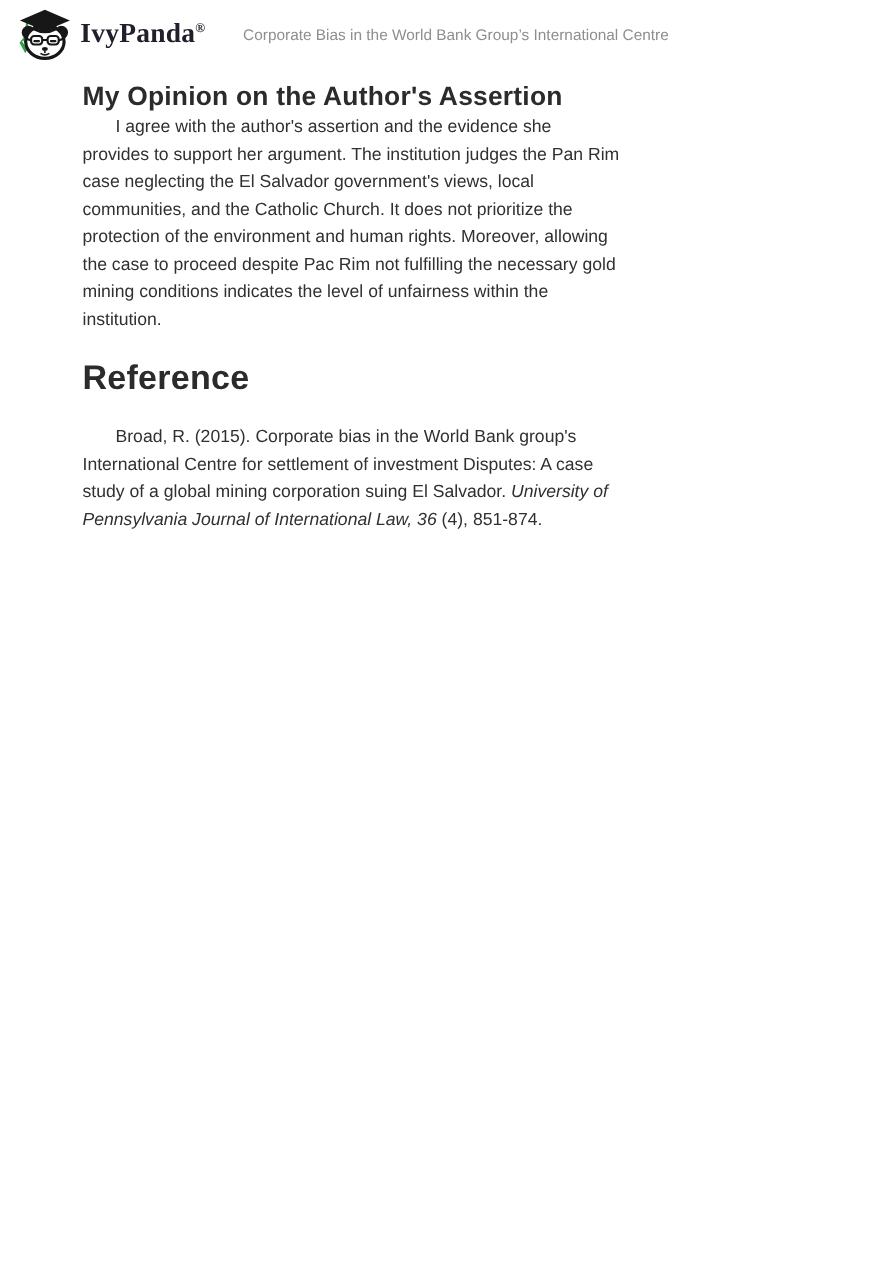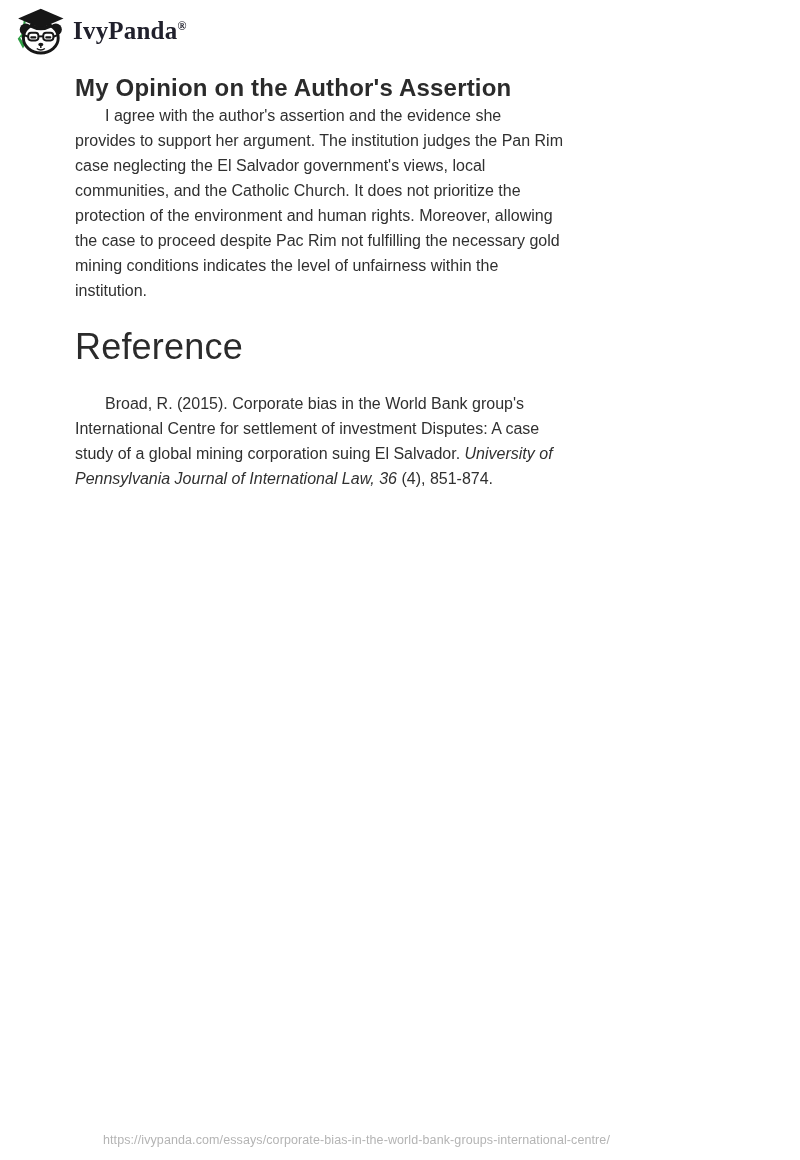--- a/index.html
+++ b/index.html
@@ -58,23 +58,23 @@
     letter-spacing: 0.2px;
     margin-top: 18px;
   }
   .body-para {
     font-size: 16px;
     line-height: 25px;
     color: #303030;
     text-indent: 30px;
   }
   .h2 {
-    font-size: 36px;
+    font-size: 31px;
     line-height: 1.2;
-    font-weight: 400;
+    font-weight: 700;
     color: #2b2b2b;
     letter-spacing: 0.2px;
     margin-top: 22px;
   }
   .ref-para {
     margin-top: 23px;
     font-size: 16px;
     line-height: 25px;
     color: #303030;
     text-indent: 30px;
@@ -123,24 +123,24 @@
           <ellipse cx="33" cy="45" rx="3.2" ry="2.2" fill="#171717"></ellipse>
           <line x1="33" y1="46.5" x2="33" y2="49.5" stroke="#171717" stroke-width="1.8"></line>
           <path d="M28 50 Q33 53.5 38 50" stroke="#171717" stroke-width="1.8" fill="none"></path>
 
           <polygon points="33,1 61,13 33,25 5,13" fill="#171717"></polygon>
           <path d="M20 19 Q33 26 46 19 L46 24 Q33 31 20 24 Z" fill="#171717"></path>
         </svg>
       </span>
       <span class="logo-text"><span>IvyPanda</span><span class="reg">®</span></span>
     </div>
+    <div class="header-title">Corporate Bias in the World Bank Group’s International Centre</div>
   </div>
 
   <div class="content">
     <h1 class="h1">My Opinion on the Author's Assertion</h1>
     <p class="body-para">I agree with the author's assertion and the evidence she provides to support her argument. The institution judges the Pan Rim case neglecting the El Salvador government's views, local communities, and the Catholic Church. It does not prioritize the protection of the environment and human rights. Moreover, allowing the case to proceed despite Pac Rim not fulfilling the necessary gold mining conditions indicates the level of unfairness within the institution.</p>
     <h2 class="h2">Reference</h2>
     <p class="ref-para"><span>Broad, R. (2015). Corporate bias in the World Bank group's International Centre for settlement of investment Disputes: A case study of a global mining corporation suing El Salvador. </span><span class="journal">University of Pennsylvania Journal of International Law, 36</span><span> (4), 851-874.</span></p>
   </div>
 
-  <div class="footer-url">https://ivypanda.com/essays/corporate-bias-in-the-world-bank-groups-international-centre/</div>
 
 </div>
 
 </body></html>

